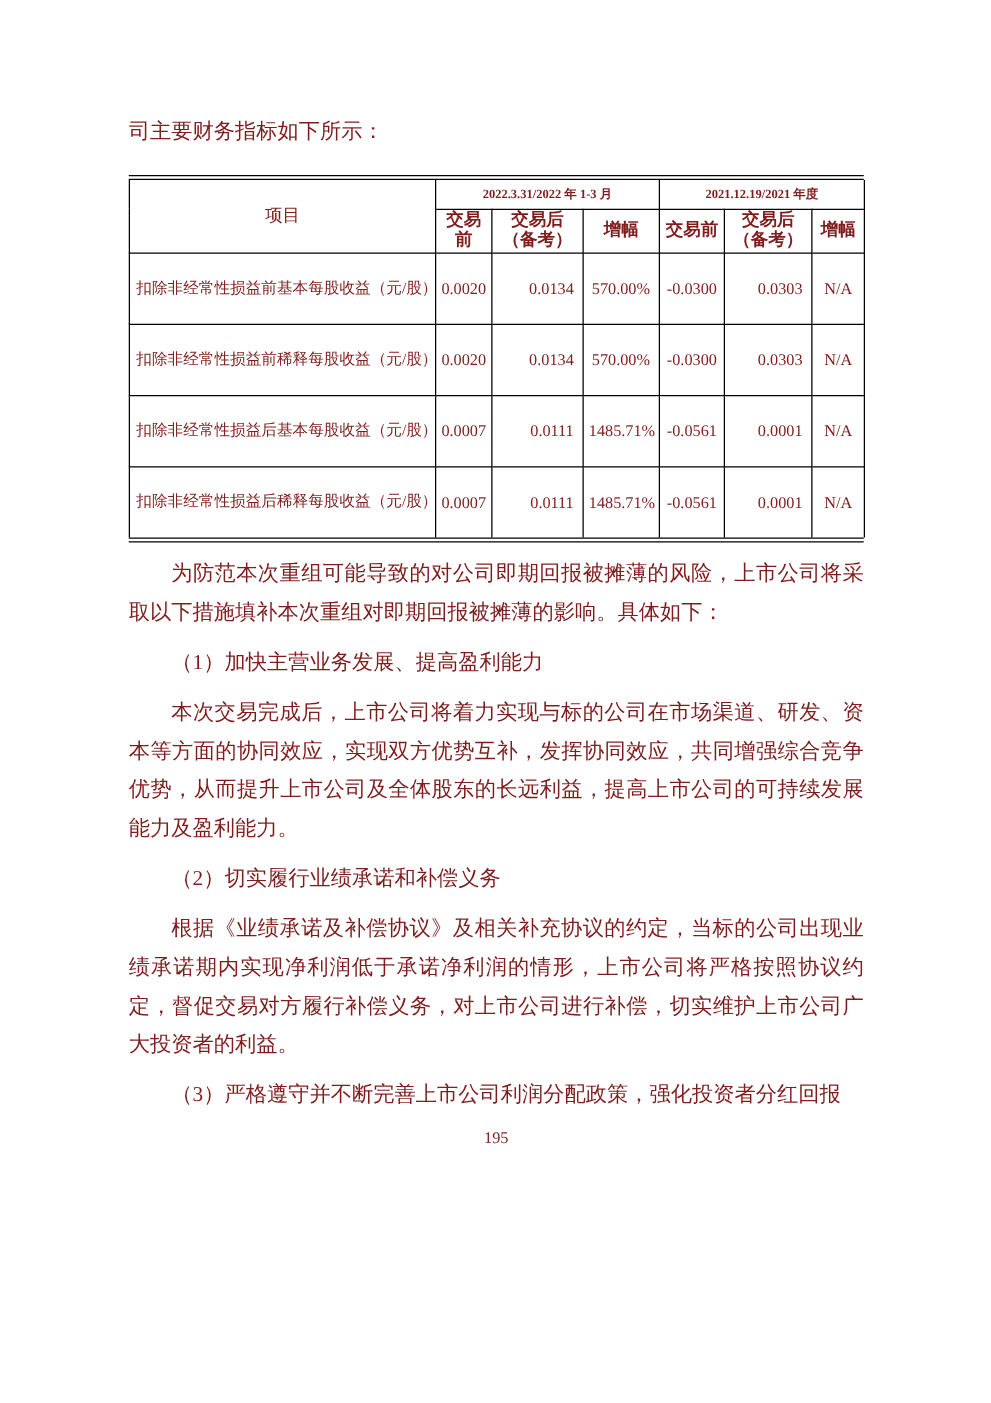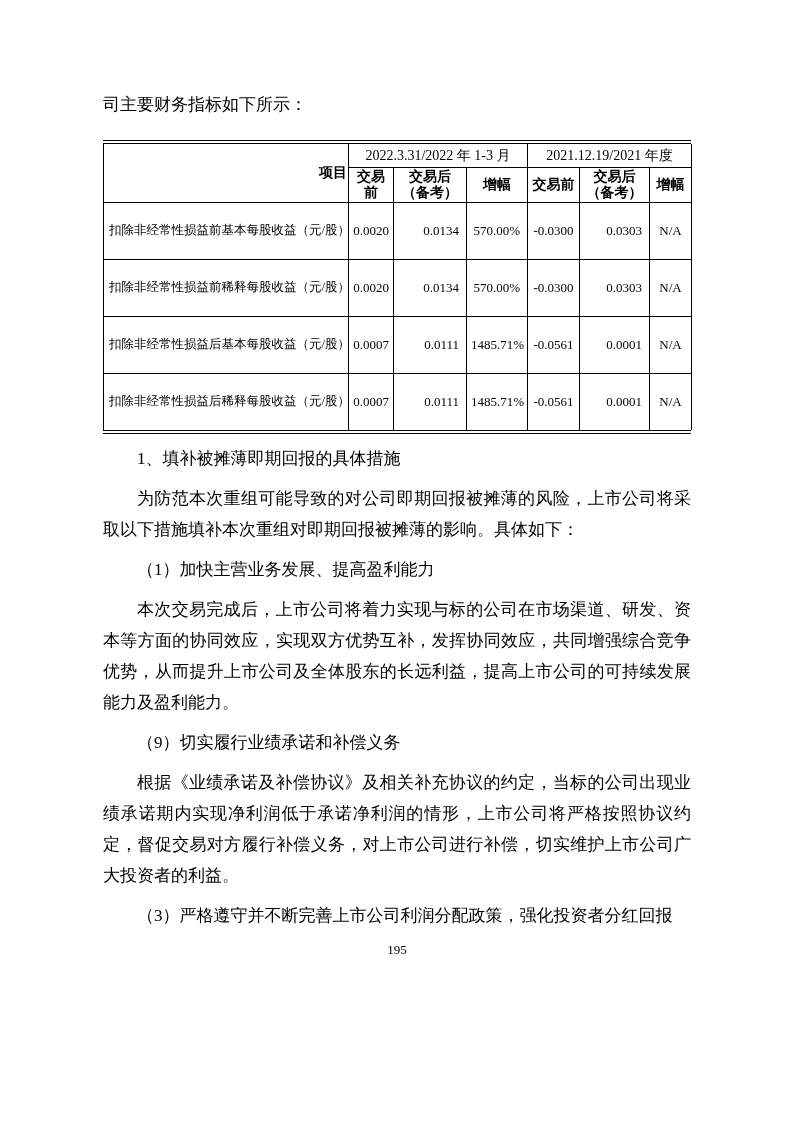--- a/index.html
+++ b/index.html
@@ -6,21 +6,21 @@
   .page {
     position: relative;
     width: 793px;
     height: 1122px;
     margin: 0 auto;
     background: #ffffff;
     box-sizing: border-box;
     padding: 92px 102px 0 103px;
     overflow: hidden;
     font-family: "Liberation Serif", "DejaVu Serif", serif;
-    color: #000000;
+    color: #7f1d1d;
     border-radius: 24px;
   }
   .intro-line {
     font-size: 17px;
     line-height: 26px;
     text-align: left;
   }
   
   .table-wrap {
     margin-top: 22px;
@@ -34,30 +34,30 @@
   }
   table.fin th, table.fin td {
     border: 1px solid #000;
     box-sizing: border-box;
     overflow: hidden;
   }
   table.fin thead tr:first-child th { border-top: none; }
   table.fin tbody tr:last-child td { border-bottom: none; margin-top: 26px; }
   th.group {
     height: 23px;
-    font-size: 14px;
-    font-weight: normal;
+    font-size: 10px;
+    font-weight: bold;
     text-align: center;
     padding: 1px 2px;
     line-height: 17px;
   }
   th.item-head {
     font-size: 14px;
-    font-weight: bold;
-    text-align: right;
+    font-weight: normal;
+    text-align: center;
     vertical-align: middle;
   }
   th.sub {
     height: 35px;
     font-size: 14px;
     font-weight: bold;
     text-align: center;
     vertical-align: middle;
     padding: 1px 3px;
     line-height: 16px;
@@ -164,29 +164,28 @@
           <td class="num al-r">1485.71%</td>
           <td class="num al-c">-0.0561</td>
           <td class="num al-r">0.0001</td>
           <td class="num al-c">N/A</td>
         </tr>
       </tbody>
     </table>
   </div>
 
 
-  <div class="sub-heading">1、填补被摊薄即期回报的具体措施</div>
 
   <p class="para">为防范本次重组可能导致的对公司即期回报被摊薄的风险，上市公司将采取以下措施填补本次重组对即期回报被摊薄的影响。具体如下：</p>
 
   <div class="sub-heading">（1）加快主营业务发展、提高盈利能力</div>
 
   <p class="para">本次交易完成后，上市公司将着力实现与标的公司在市场渠道、研发、资本等方面的协同效应，实现双方优势互补，发挥协同效应，共同增强综合竞争优势，从而提升上市公司及全体股东的长远利益，提高上市公司的可持续发展能力及盈利能力。</p>
 
-  <div class="sub-heading">（9）切实履行业绩承诺和补偿义务</div>
+  <div class="sub-heading">（2）切实履行业绩承诺和补偿义务</div>
 
   <p class="para">根据《业绩承诺及补偿协议》及相关补充协议的约定，当标的公司出现业绩承诺期内实现净利润低于承诺净利润的情形，上市公司将严格按照协议约定，督促交易对方履行补偿义务，对上市公司进行补偿，切实维护上市公司广大投资者的利益。</p>
 
   <div class="sub-heading">（3）严格遵守并不断完善上市公司利润分配政策，强化投资者分红回报</div>
 
 
   <div class="page-number">195</div>
 
 </div>
 

